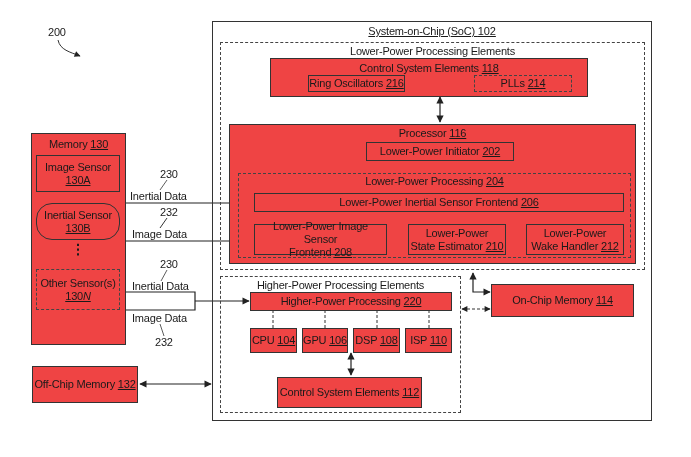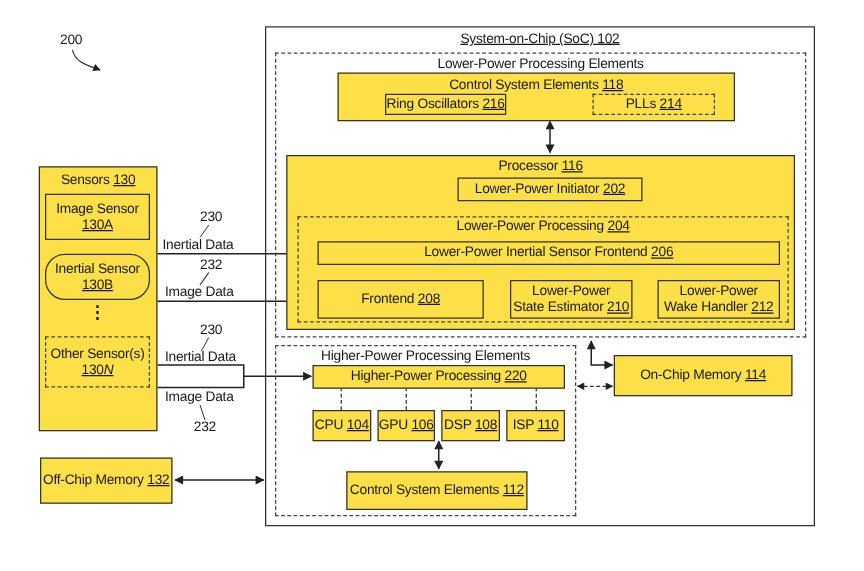--- a/index.html
+++ b/index.html
@@ -1,18 +1,18 @@
 <!DOCTYPE html>
 <html><head>
 <meta charset="utf-8">
 <style>
   html, body { margin:0; padding:0; background:#ffffff; }
   body { width:691px; height:457px; position:relative; overflow:hidden;
          font-family:"Liberation Sans", sans-serif; color:#1a1a1a; }
-  .box { position:absolute; box-sizing:border-box; border:1.3px solid #333; background:#fde047; }
+  .box { position:absolute; box-sizing:border-box; border:1.3px solid #333; background:#ef4444; }
   .dash { position:absolute; box-sizing:border-box; border:1.3px dashed #444; }
   .lbl { position:absolute; font-size:11px; line-height:13px; text-align:center; white-space:nowrap; letter-spacing:-0.2px; }
   .center { display:flex; align-items:center; justify-content:center; text-align:center; flex-direction:column; font-size:11px; line-height:13px; letter-spacing:-0.2px; }
   .ref { text-decoration:underline; }
   .ital { font-style:italic; }
   svg.wires { position:absolute; left:0; top:0; pointer-events:none; }
   .free { position:absolute; font-size:11px; line-height:12px; white-space:nowrap; letter-spacing:-0.2px; }
 </style>
 </head>
 <body>
@@ -61,21 +61,21 @@
   <path d="M167,180 L160,190" stroke="#333" fill="none" stroke-width="0.8"></path>
   <path d="M167,218 L160,228" stroke="#333" fill="none" stroke-width="1"></path>
   <path d="M167,270 L161,281" stroke="#333" fill="none" stroke-width="0.8"></path>
   <path d="M160,324 L164,336" stroke="#333" fill="none" stroke-width="0.8"></path>
 </svg>
 
 <div class="free" style="left:48px;top:26px;">200</div>
 
 <div class="box" style="left:31px;top:133px;width:95px;height:212px;">
   <div class="lbl" style="left:0;right:0;top:4px;">
-    <span>Sensors</span> <span class="ref">130</span>
+    <span>Memory</span> <span class="ref">130</span>
   </div>
 </div>
 <div class="box center" style="left:36px;top:155px;width:84px;height:37px;">
   <div>Image Sensor</div>
   <div class="ref">130A</div>
 </div>
 <div class="box center" style="left:36px;top:203px;width:84px;height:37px;border-radius:16px;">
   <div>Inertial Sensor</div>
   <div class="ref">130B</div>
 </div>
@@ -131,20 +131,21 @@
 
 <div class="dash" style="left:238px;top:173px;width:393px;height:85px;">
   <div class="lbl" style="left:0;right:0;top:1px;">
     <span>Lower-Power Processing</span> <span class="ref">204</span>
   </div>
 </div>
 <div class="box center" style="left:254px;top:193px;width:370px;height:19px;">
   <div><span>Lower-Power Inertial Sensor Frontend</span> <span class="ref">206</span></div>
 </div>
 <div class="box center" style="left:254px;top:224px;width:133px;height:31px;">
+  <div>Lower-Power Image Sensor</div>
   <div><span>Frontend</span> <span class="ref">208</span></div>
 </div>
 <div class="box center" style="left:408px;top:224px;width:98px;height:31px;">
   <div>Lower-Power</div>
   <div><span>State Estimator</span> <span class="ref">210</span></div>
 </div>
 <div class="box center" style="left:526px;top:224px;width:98px;height:31px;">
   <div>Lower-Power</div>
   <div><span>Wake Handler</span> <span class="ref">212</span></div>
 </div>

